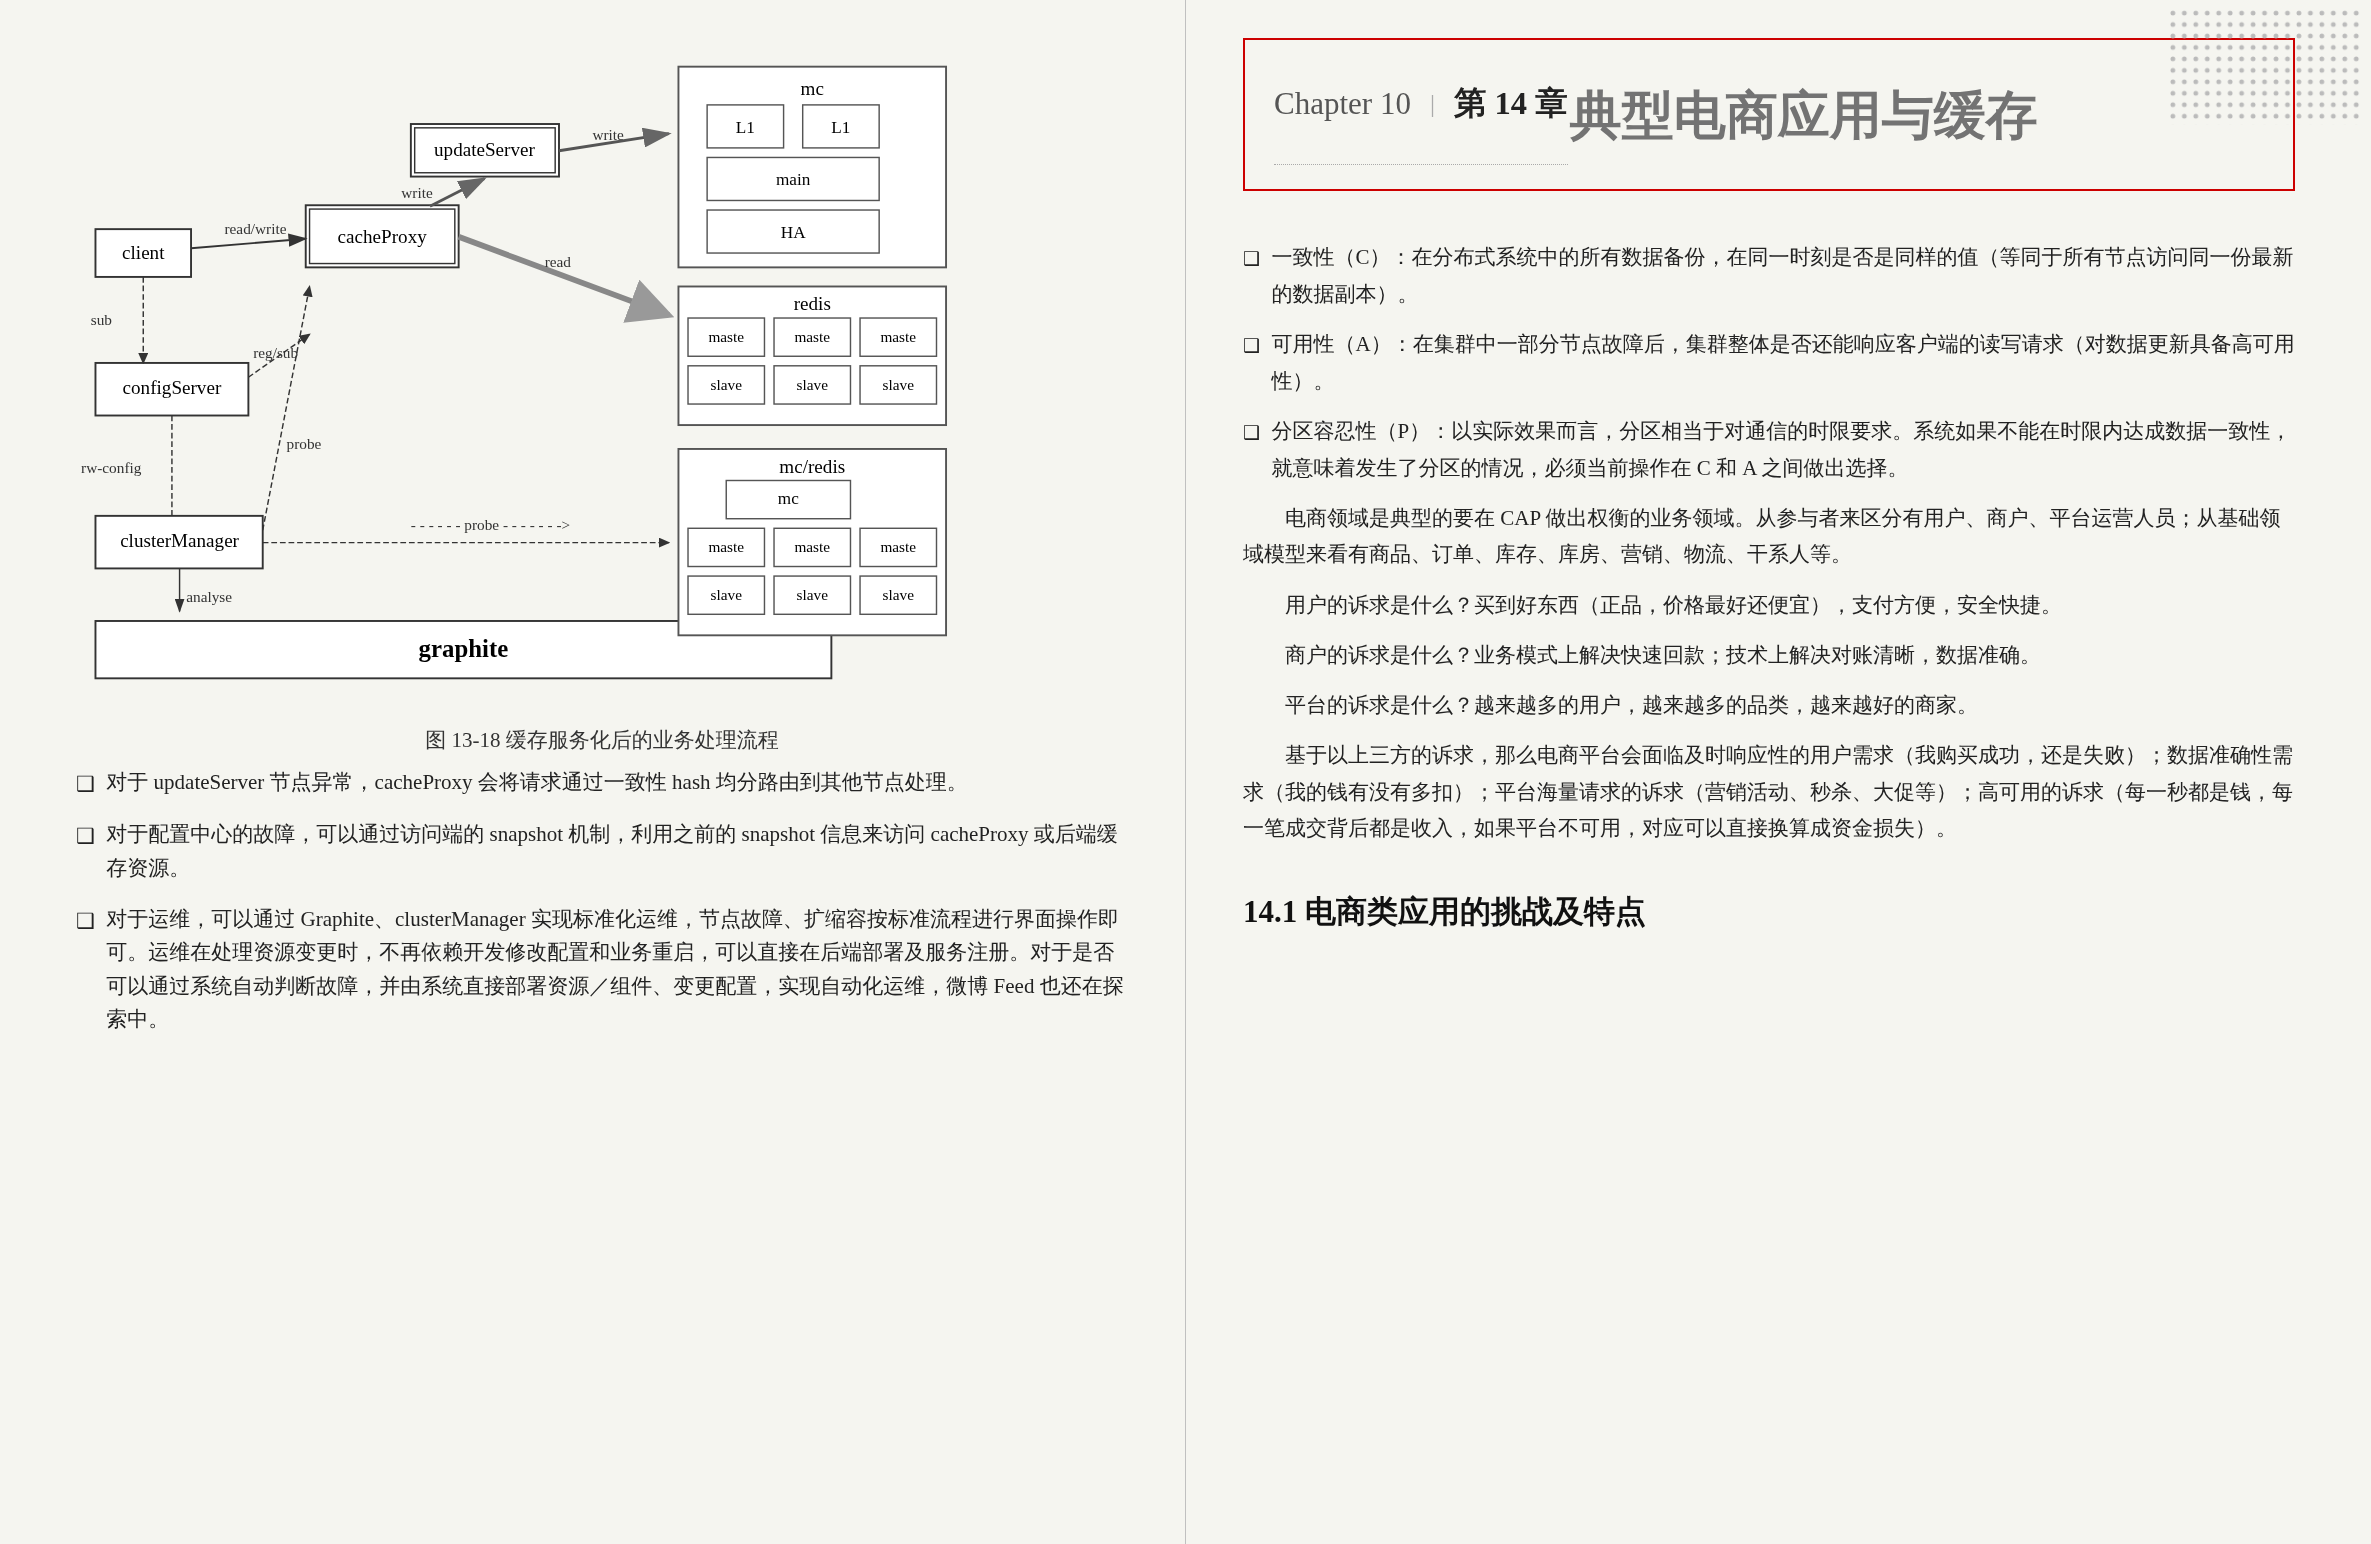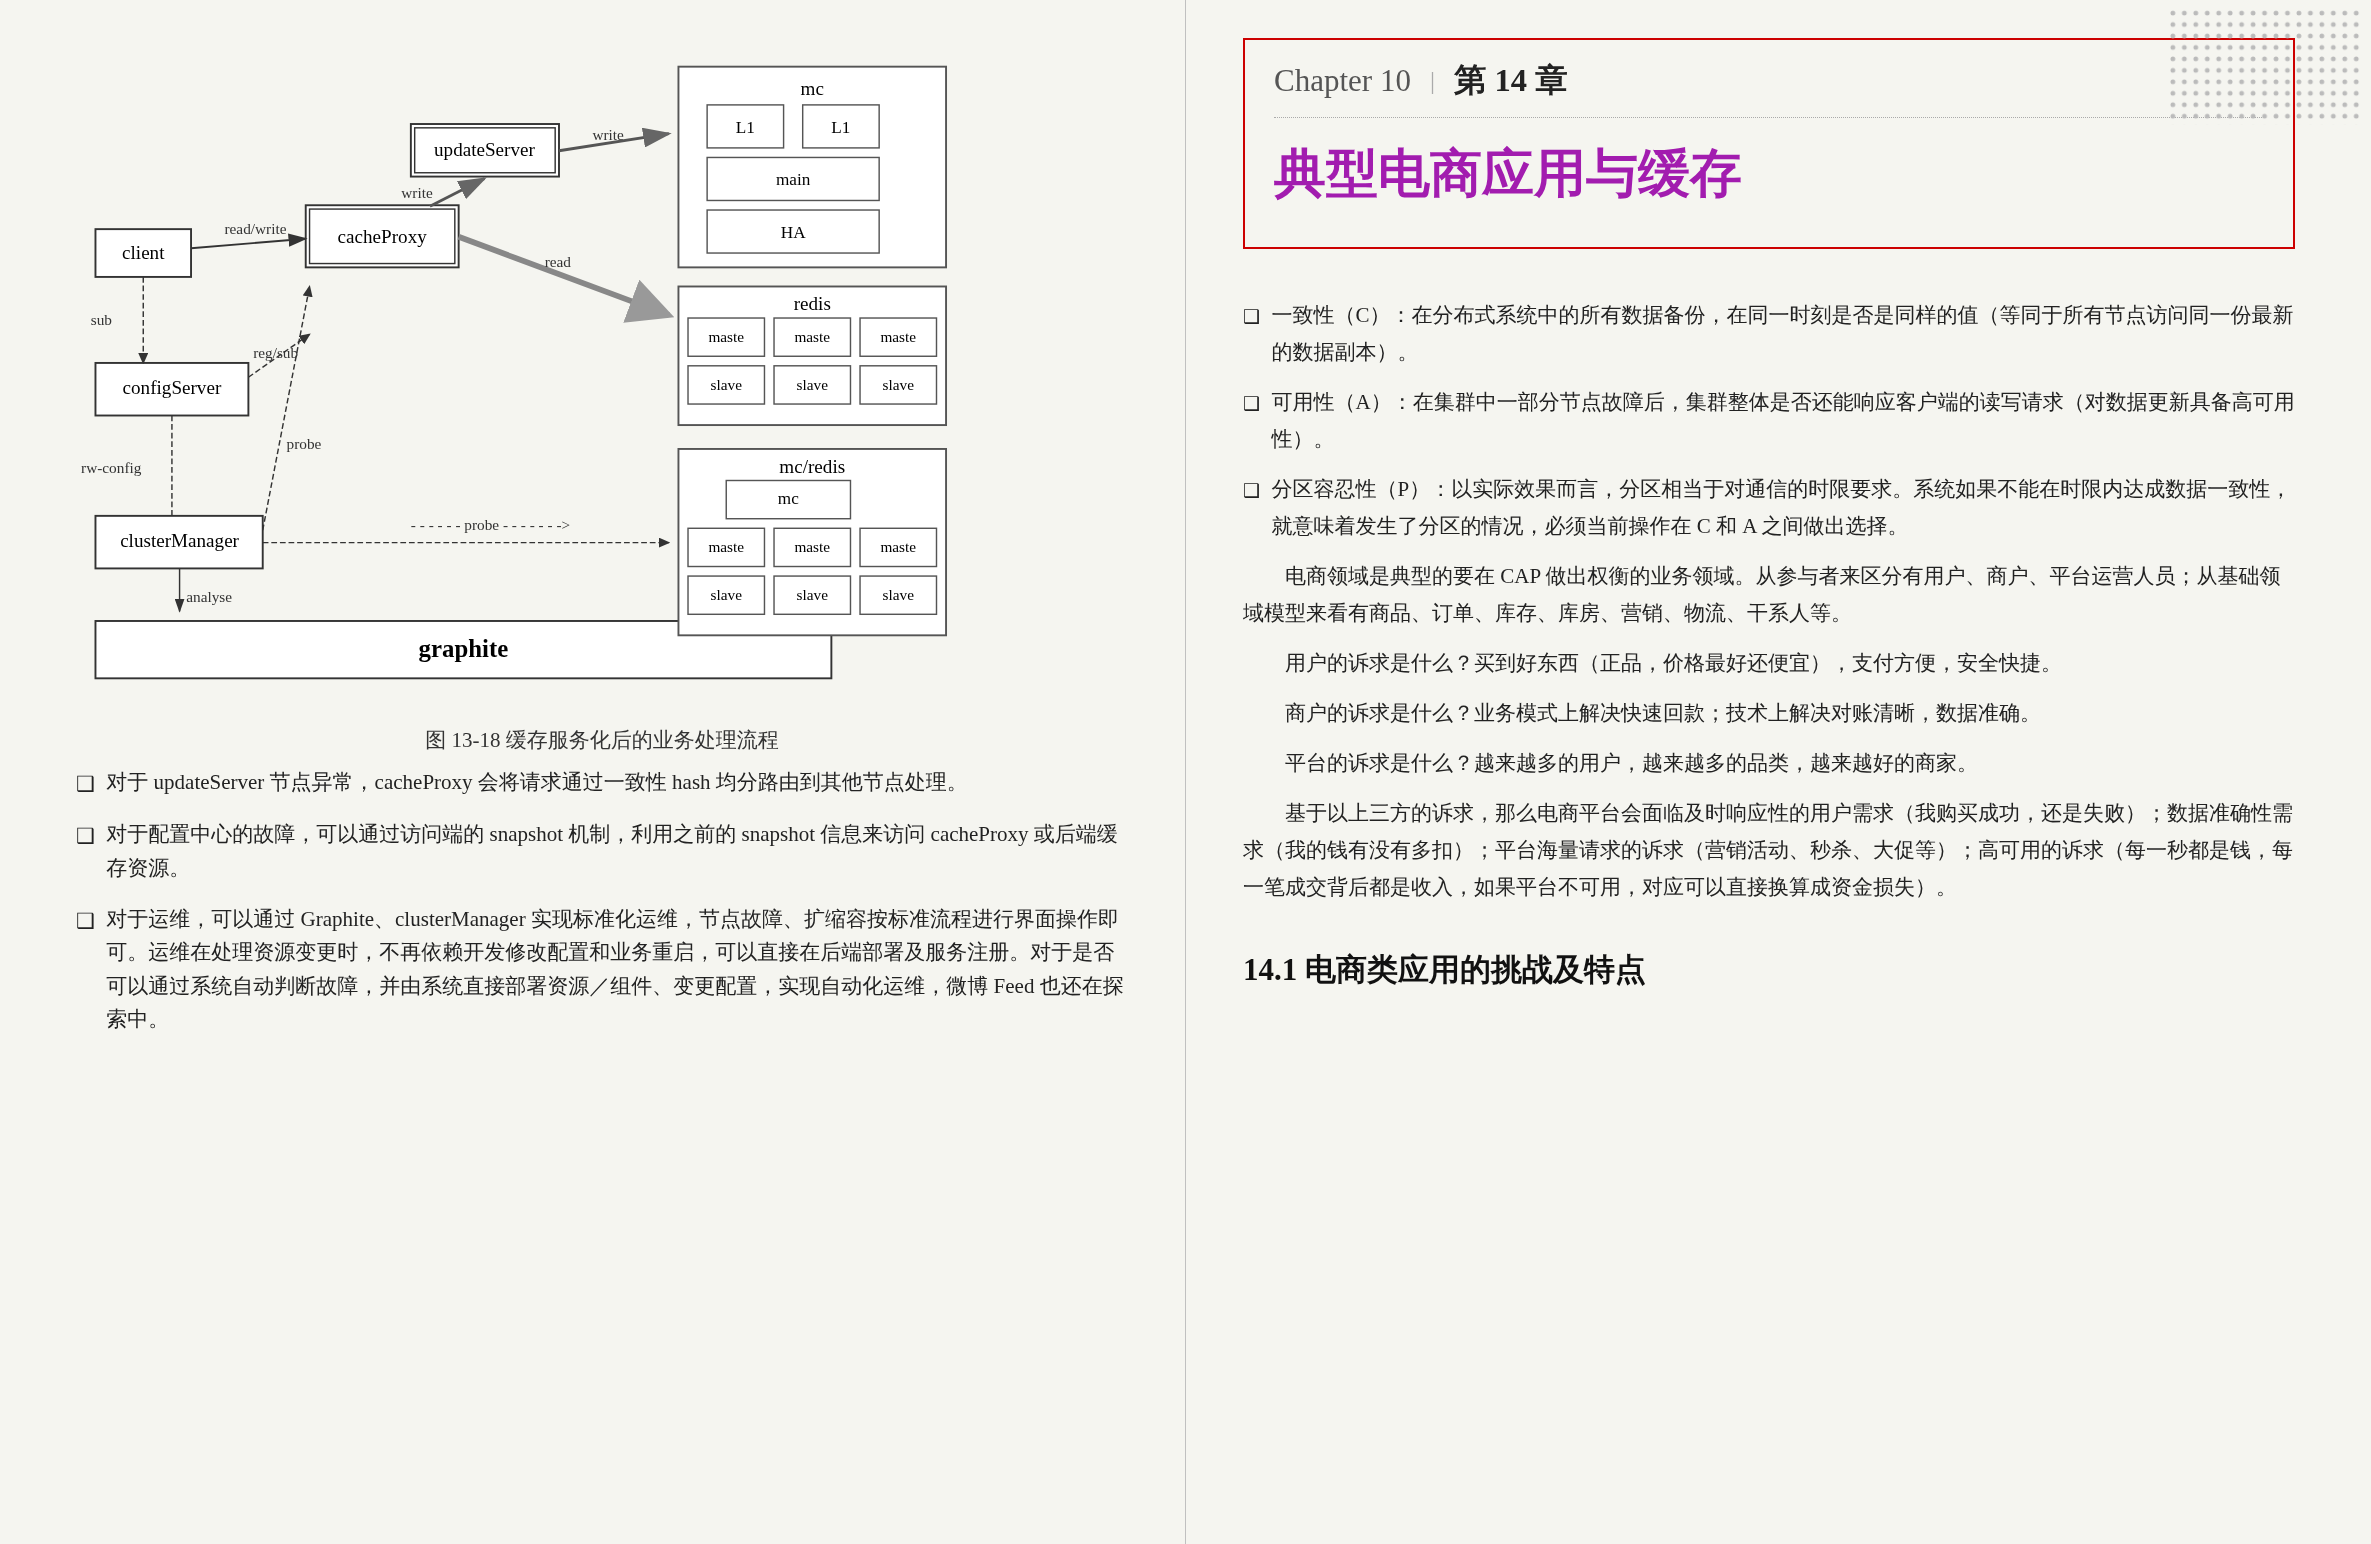--- a/index.html
+++ b/index.html
@@ -92,23 +92,23 @@
     }
     .chapter-number {
       font-size: 32.5px;
       font-weight: bold;
       color: #222;
       white-space: nowrap;
     }
     .chapter-title-main {
       font-size: 52px;
       font-weight: bold;
-      color: #a21caf;
+      color: #737373;
       text-align: left;
-      margin-top: 3px;
+      margin-top: 22px;
       margin-bottom: 19px;
     }
     .dotted-pattern {
       position: absolute;
       top: 9.6px;
       right: 9.6px;
       width: 191px;
       height: 115px;
     }
 
@@ -294,21 +294,21 @@
     <svg class="dotted-pattern" viewBox="0 0 200 120">
       <defs>
         <pattern id="dots" x="0" y="0" width="12" height="12" patternUnits="userSpaceOnUse">
           <circle cx="3" cy="3" r="2.5" fill="#bbb"></circle>
         </pattern>
       </defs>
       <rect width="200" height="120" fill="url(#dots)"></rect>
     </svg>
 
     <div class="chapter-header-box">
-      <div style="display:flex; flex-direction:column; gap:13px; width:100%;">
+      <div style="display:flex; flex-direction:row; gap:2px; width:100%;">
         <div style="display:flex; align-items:center; gap:19px; border-bottom:1.9px dotted #aaa; padding-bottom:14.3px; margin-bottom:4.8px;">
           <span class="chapter-label-script">Chapter 10</span>
           <span style="color:#aaa; font-size:25px;">|</span>
           <span class="chapter-number">第 14 章</span>
         </div>
         <div class="chapter-title-main">典型电商应用与缓存</div>
       </div>
     </div>
 
     <div class="right-content">

